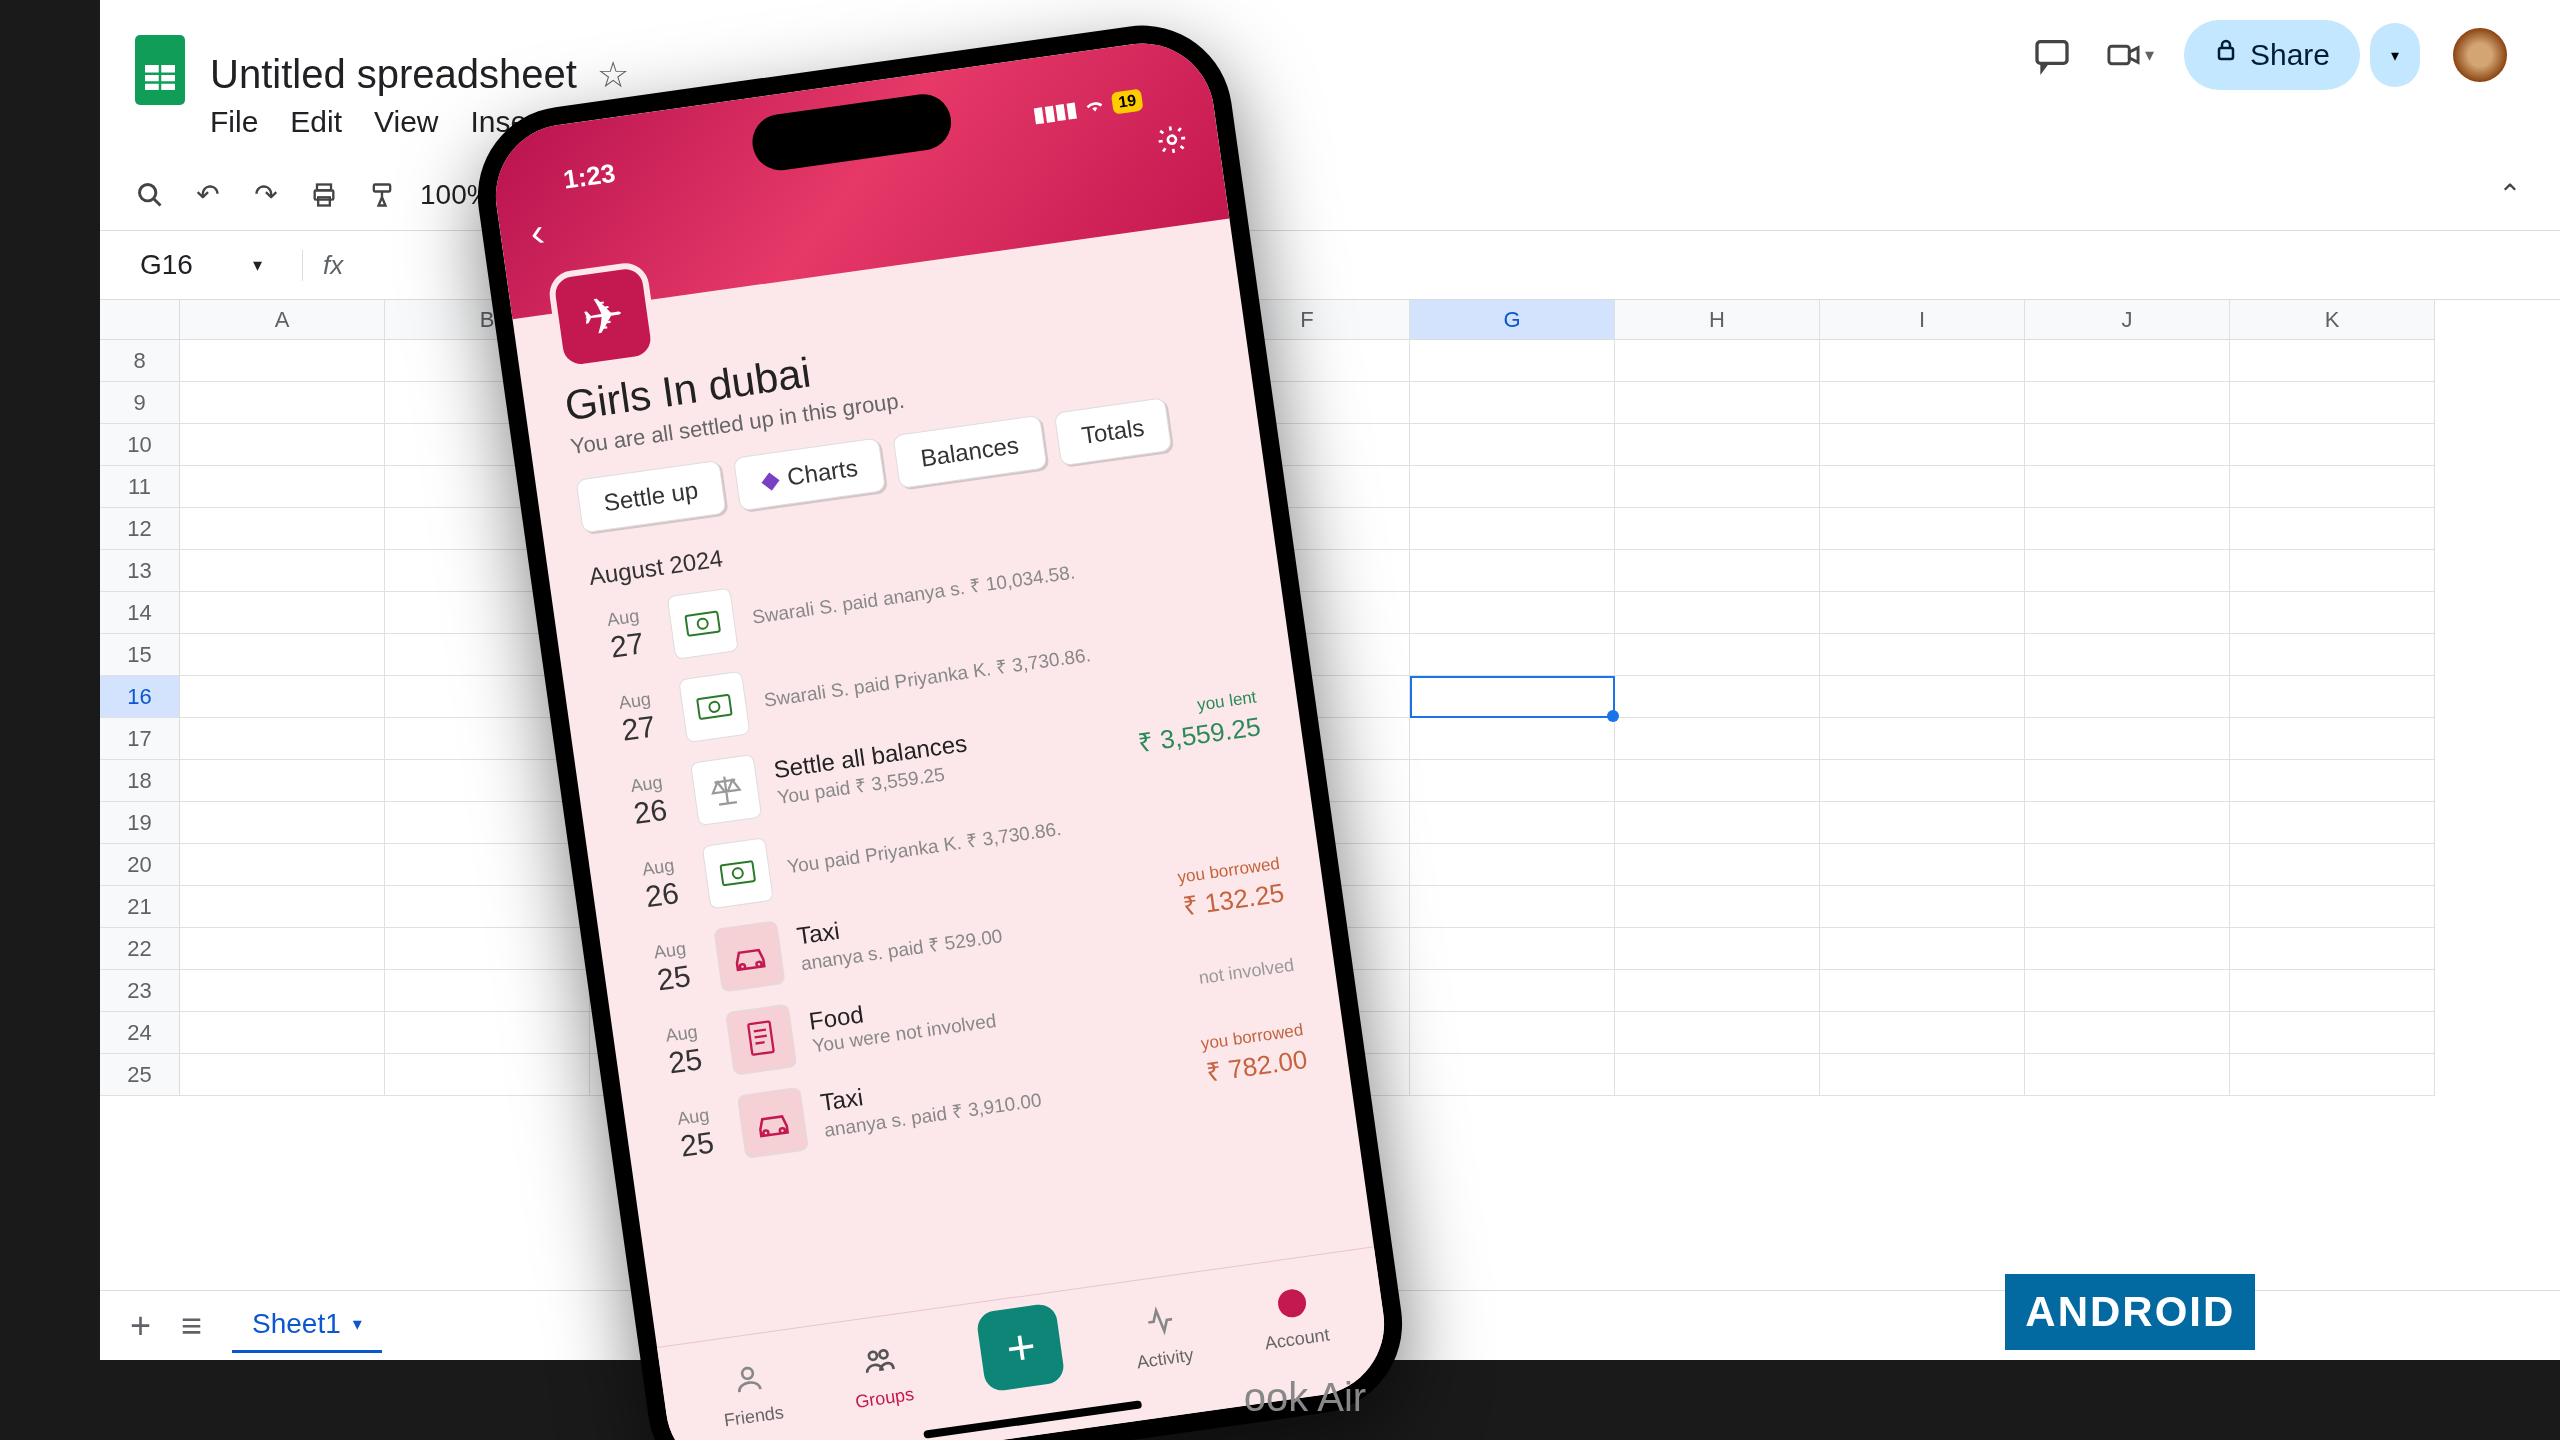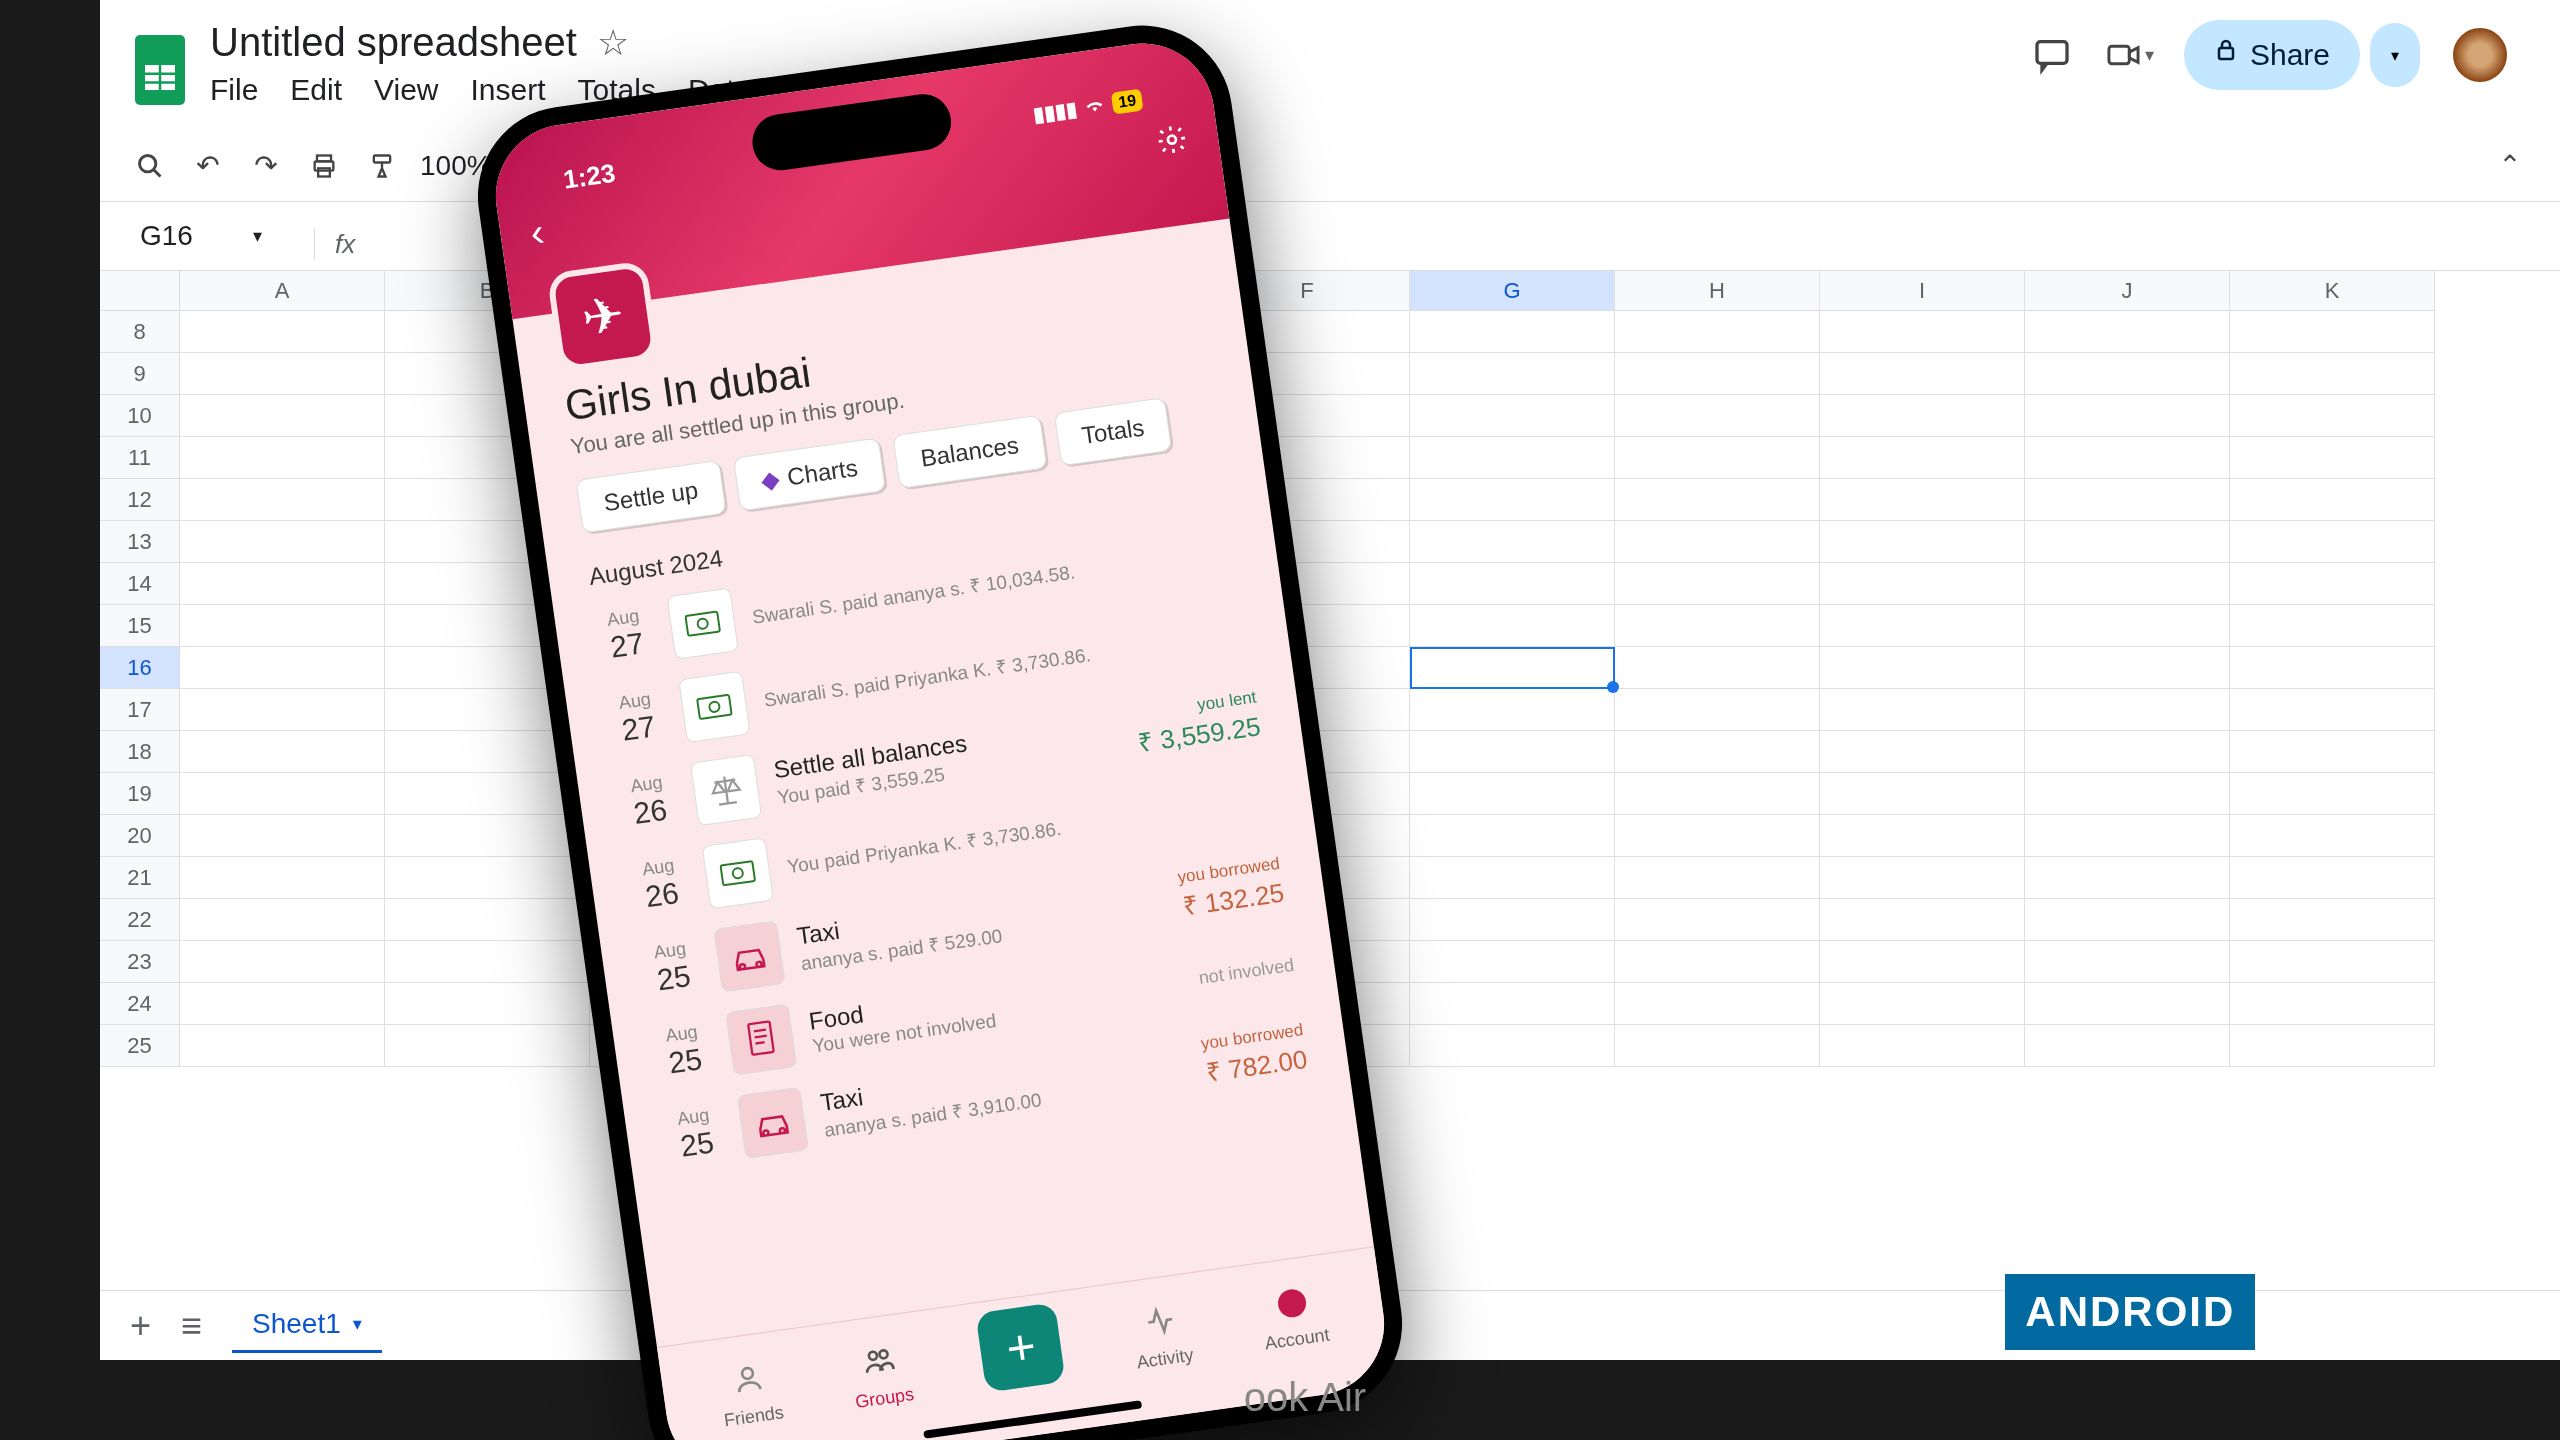--- a/index.html
+++ b/index.html
@@ -3,38 +3,38 @@
 <meta charset="utf-8">
 <style>
 * { box-sizing: border-box; margin: 0; padding: 0; font-family: Arial, sans-serif; }
 body { width: 2560px; height: 1440px; background: #1a1a1a; overflow: hidden; position: relative; }
 
 
 .sheets-container { position: absolute; top: 0; left: 100px; width: 2460px; height: 1360px; background: #fff; }
 .sheets-header { display: flex; align-items: flex-start; padding: 20px 30px 0; gap: 20px; }
 .sheets-logo { width: 60px; height: 80px; margin-top: 10px; }
 .sheets-logo svg { width: 100%; height: 100%; }
-.title-area { flex: 1; }
+.title-area { flex: 1; margin-top: 32px; }
 .doc-title { font-size: 40px; color: #202124; display: flex; align-items: center; gap: 20px; }
 .star-icon { font-size: 36px; color: #5f6368; }
 .menu-bar { display: flex; gap: 32px; margin-top: 8px; font-size: 30px; color: #202124; }
 .header-right { display: flex; align-items: center; gap: 30px; margin-right: 20px; }
 .header-icon { width: 48px; height: 48px; display: flex; align-items: center; justify-content: center; font-size: 36px; color: #5f6368; }
 .share-btn { background: #c2e7ff; border-radius: 40px; padding: 18px 30px; display: flex; gap: 12px; font-size: 30px; color: #001d35; }
 .share-dropdown { width: 50px; height: 64px; background: #c2e7ff; border-radius: 40px; display: flex; align-items: center; justify-content: center; margin-left: -20px; }
 .avatar { width: 60px; height: 60px; border-radius: 50%; background: radial-gradient(circle, #d4a574 30%, #8b4513 70%); border: 3px solid #fff; }
 
 .toolbar { display: flex; align-items: center; padding: 15px 30px; gap: 18px; border-bottom: 1px solid #dadce0; margin-top: 20px; }
 .toolbar-icon { width: 40px; height: 40px; display: flex; align-items: center; justify-content: center; font-size: 28px; color: #444; }
 .zoom-display { font-size: 28px; color: #202124; display: flex; align-items: center; gap: 16px; }
 .font-size-box { border: 1px solid #747775; border-radius: 4px; padding: 4px 12px; font-size: 26px; }
 .toolbar-sep { width: 1px; height: 36px; background: #dadce0; margin: 0 8px; }
 .collapse-icon { margin-left: auto; }
 
-.name-box-row { display: flex; align-items: flex-end; padding: 10px 20px; border-bottom: 1px solid #dadce0; gap: 12px; }
+.name-box-row { display: flex; align-items: center; padding: 10px 20px; border-bottom: 1px solid #dadce0; }
 .name-box { font-size: 28px; padding: 8px 20px; display: flex; align-items: center; gap: 60px; color: #202124; }
 .fx-label { font-style: italic; color: #5f6368; font-size: 26px; margin-left: 20px; border-left: 1px solid #dadce0; padding-left: 20px; }
 
 .grid-area { display: flex; height: 900px; position: relative; }
 .row-headers { display: flex; flex-direction: column; }
 .corner-cell { width: 80px; height: 40px; background: #f8f9fa; border-right: 1px solid #dadce0; border-bottom: 1px solid #dadce0; }
 .row-header { width: 80px; height: 42px; background: #f8f9fa; border-right: 1px solid #dadce0; border-bottom: 1px solid #e0e0e0; display: flex; align-items: center; justify-content: center; font-size: 22px; color: #5f6368; }
 .row-header.selected { background: #d3e3fd; color: #0b57d0; font-weight: 500; }
 .col-headers-wrap { flex: 1; overflow: hidden; }
 .col-headers { display: flex; }

